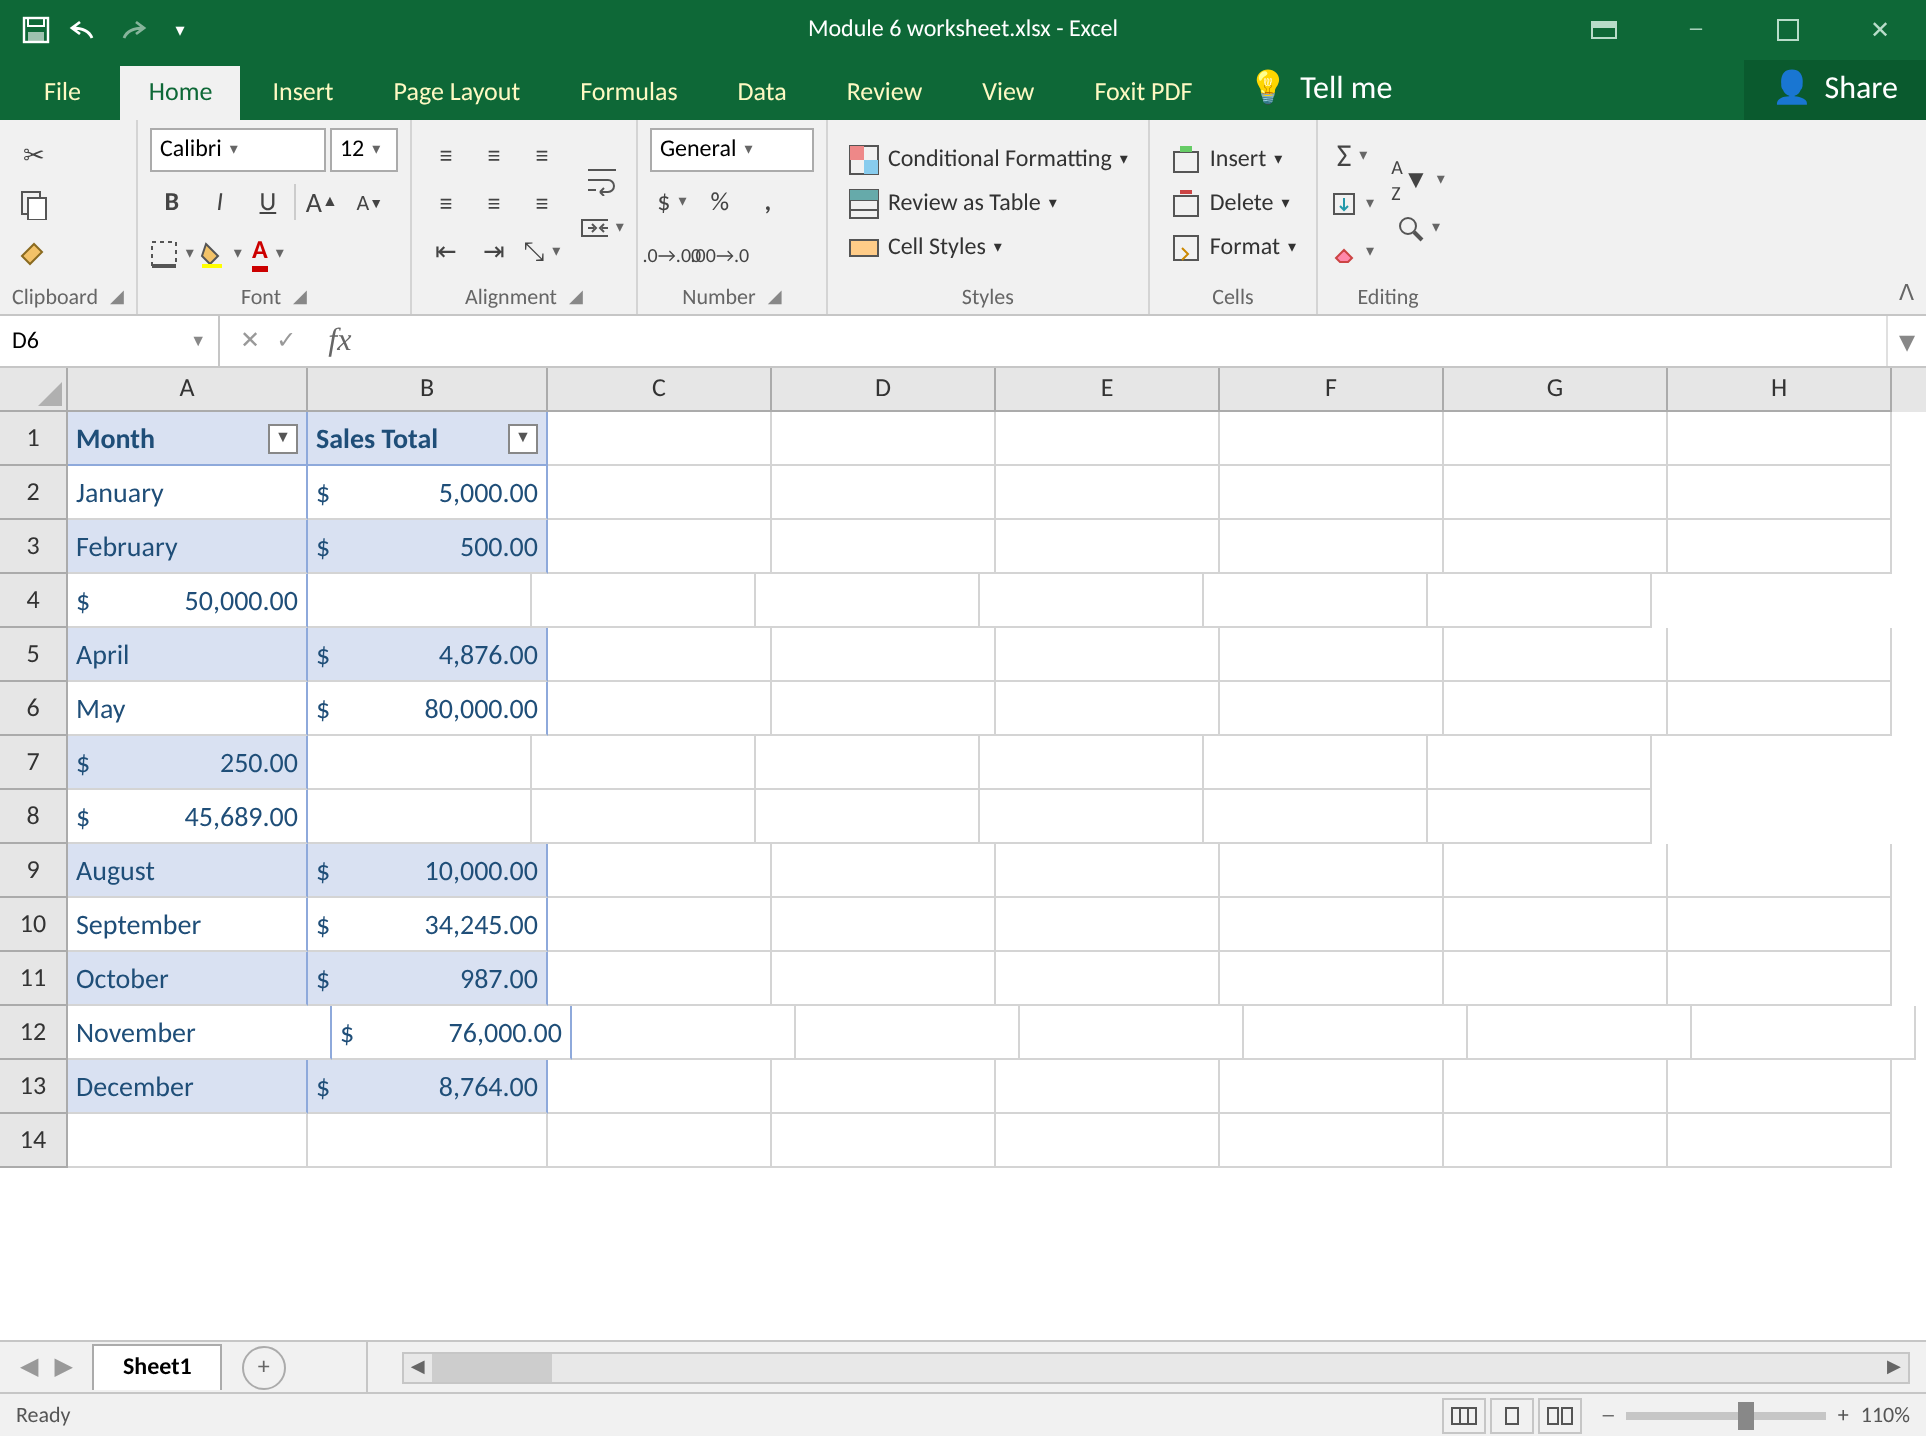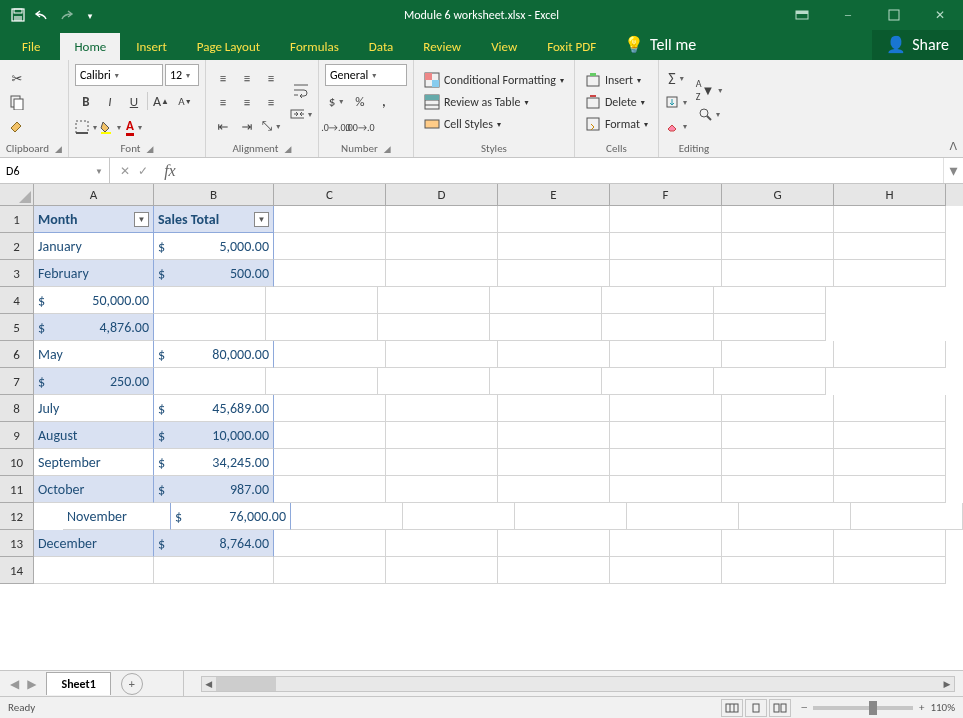--- a/index.html
+++ b/index.html
@@ -4,21 +4,21 @@
 <style>
 * { box-sizing: border-box; margin: 0; padding: 0; font-family: "Segoe UI", Calibri, sans-serif; }
 body { width: 963px; height: 718px; overflow: hidden; background: #fff; display: flex; flex-direction: column; }
 .titlebar { background: #0e6837; height: 30px; display: flex; align-items: center; color: #fff; font-size: 12px; position: relative; }
 .qat { display: flex; align-items: center; gap: 4px; padding-left: 8px; }
 .qat .icon { width: 20px; height: 20px; display: flex; align-items: center; justify-content: center; cursor: pointer; }
 .title { position: absolute; left: 50%; transform: translateX(-50%); }
 .winctrl { margin-left: auto; display: flex; }
 .winctrl div { width: 46px; height: 30px; display: flex; align-items: center; justify-content: center; cursor: pointer; color: #b8dcc9; }
 .tabs { background: #0e6837; height: 30px; display: flex; align-items: flex-end; padding-left: 4px; gap: 2px; }
-.tab { padding: 6px 14px; color: #fde047; font-size: 13px; cursor: pointer; }
+.tab { padding: 6px 14px; color: #fef9c3; font-size: 13px; cursor: pointer; }
 .tab.active { background: #f1f1f1; color: #0e6837; }
 .tab.file { padding-left: 18px; padding-right: 18px; }
 .share { margin-left: auto; background: #0a5a2e; padding: 6px 14px; color: #fff; display: flex; align-items: center; gap: 6px; }
 .tellme { color: #fff; display: flex; align-items: center; gap: 6px; padding: 6px 12px; }
 .ribbon { background: #f1f1f1; border-bottom: 1px solid #c6c6c6; display: flex; height: 98px; position: relative; }
 .group { border-right: 1px solid #d4d4d4; padding: 4px 6px 2px 6px; display: flex; flex-direction: column; }
 .group-body { flex: 1; display: flex; gap: 4px; }
 .group-label { text-align: center; font-size: 11px; color: #666; padding-top: 2px; display: flex; align-items: center; justify-content: center; gap: 6px; }
 .launcher { font-size: 9px; color: #888; }
 .bigbtn { display: flex; flex-direction: column; align-items: center; justify-content: center; width: 44px; gap: 2px; font-size: 11px; }
@@ -438,20 +438,21 @@
         </div>
         <div class="cell" style="width: 112px;"></div>
         <div class="cell" style="width: 112px;"></div>
         <div class="cell" style="width: 112px;"></div>
         <div class="cell" style="width: 112px;"></div>
         <div class="cell" style="width: 112px;"></div>
         <div class="cell" style="width: 112px;"></div>
       </div>
       <div class="row">
         <div class="rowhead">5</div>
+        <div class="cell datacell-a str-even" style="width: 120px;">April</div>
         <div class="cell datacell-b str-even" style="width: 120px;">
           <div class="currency">
             <span class="sym">$</span>
             <span class="val">4,876.00</span>
           </div>
         </div>
         <div class="cell" style="width: 112px;"></div>
         <div class="cell" style="width: 112px;"></div>
         <div class="cell" style="width: 112px;"></div>
         <div class="cell" style="width: 112px;"></div>
@@ -484,21 +485,20 @@
         </div>
         <div class="cell" style="width: 112px;"></div>
         <div class="cell" style="width: 112px;"></div>
         <div class="cell" style="width: 112px;"></div>
         <div class="cell" style="width: 112px;"></div>
         <div class="cell" style="width: 112px;"></div>
         <div class="cell" style="width: 112px;"></div>
       </div>
       <div class="row">
         <div class="rowhead">8</div>
-        <div class="cell datacell-a" style="width: 120px;">July</div>
         <div class="cell datacell-b" style="width: 120px;">
           <div class="currency">
             <span class="sym">$</span>
             <span class="val">45,689.00</span>
           </div>
         </div>
         <div class="cell" style="width: 112px;"></div>
         <div class="cell" style="width: 112px;"></div>
         <div class="cell" style="width: 112px;"></div>
         <div class="cell" style="width: 112px;"></div>
@@ -548,21 +548,21 @@
         </div>
         <div class="cell" style="width: 112px;"></div>
         <div class="cell" style="width: 112px;"></div>
         <div class="cell" style="width: 112px;"></div>
         <div class="cell" style="width: 112px;"></div>
         <div class="cell" style="width: 112px;"></div>
         <div class="cell" style="width: 112px;"></div>
       </div>
       <div class="row">
         <div class="rowhead">12</div>
-        <div class="cell datacell-a" style="width: 108px; margin-left: 29px;">November</div>
+        <div class="cell datacell-a" style="width: 132px;">November</div>
         <div class="cell datacell-b" style="width: 120px;">
           <div class="currency">
             <span class="sym">$</span>
             <span class="val">76,000.00</span>
           </div>
         </div>
         <div class="cell" style="width: 112px;"></div>
         <div class="cell" style="width: 112px;"></div>
         <div class="cell" style="width: 112px;"></div>
         <div class="cell" style="width: 112px;"></div>

